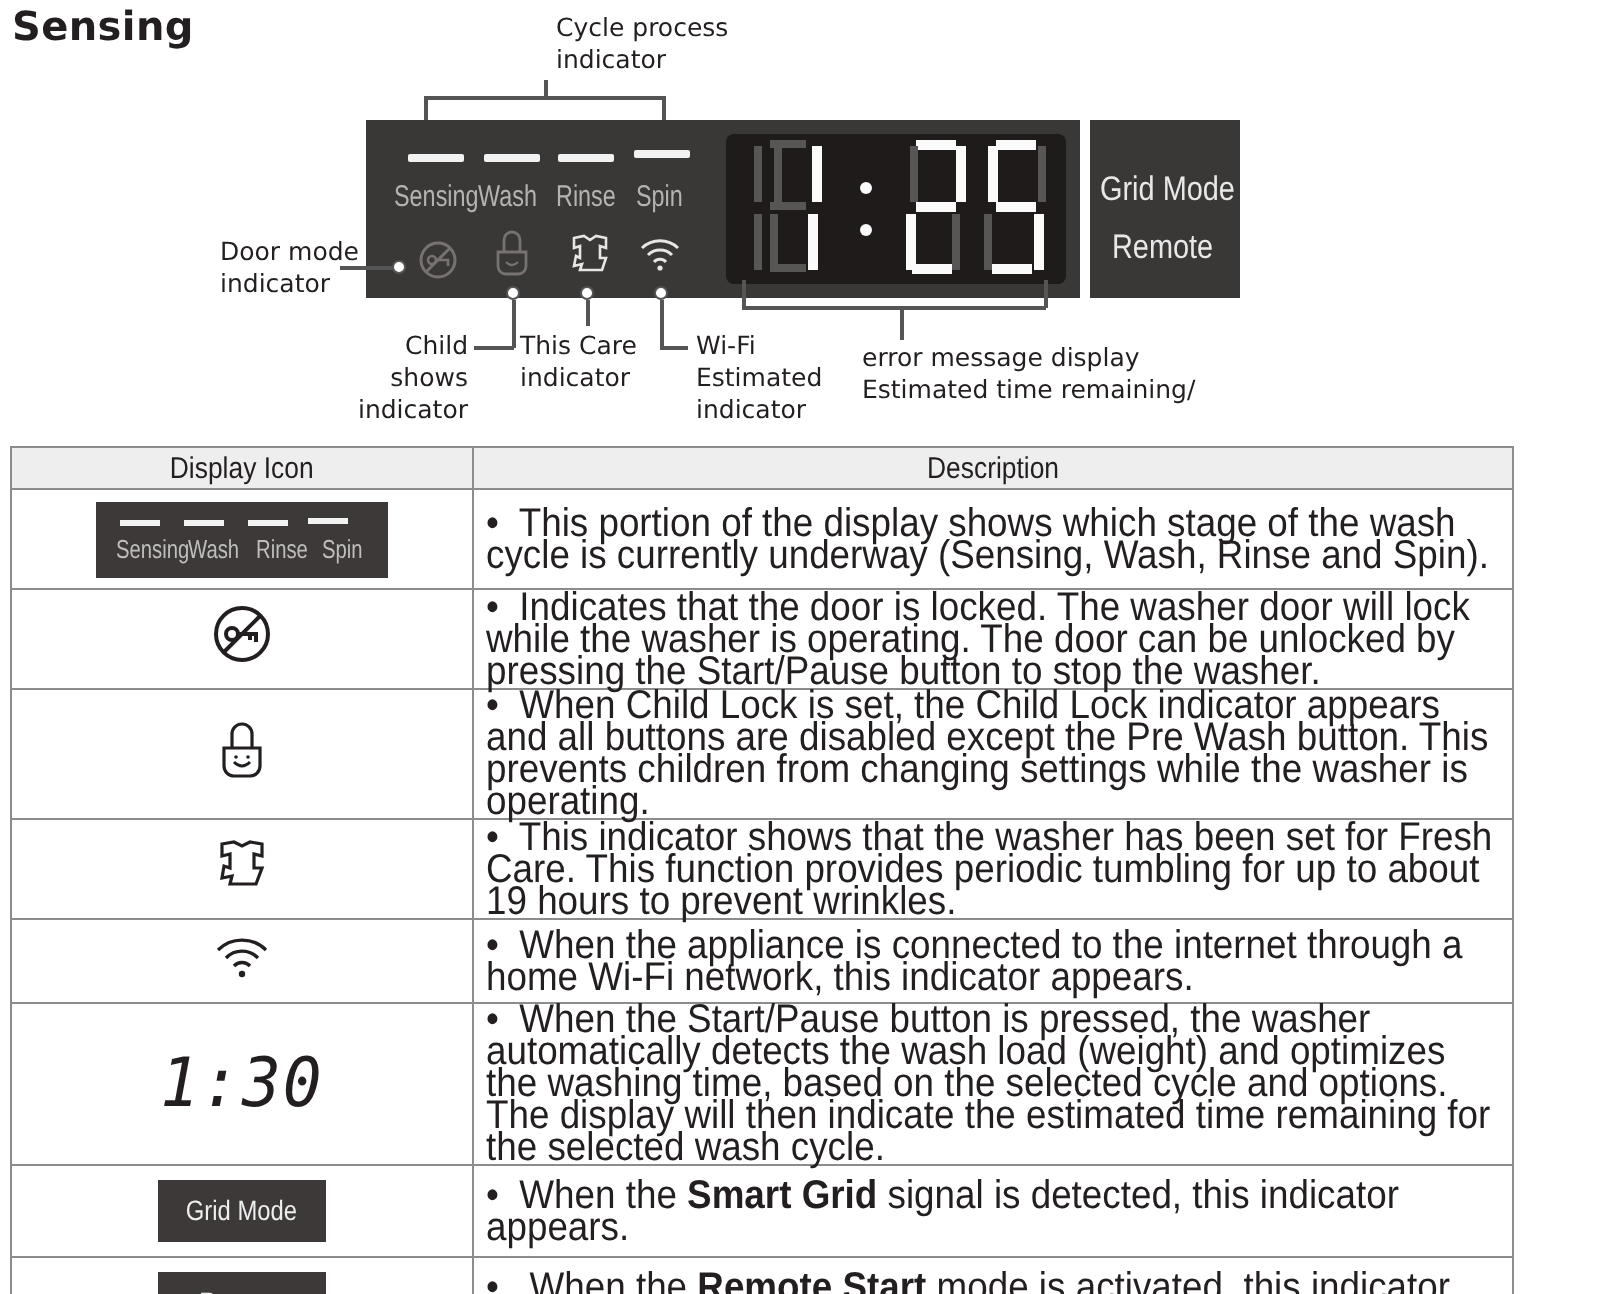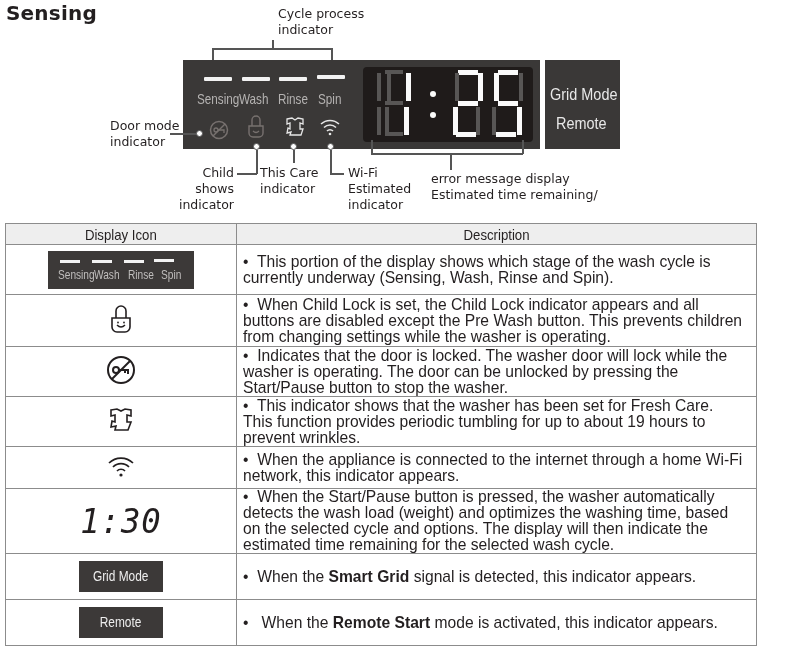--- a/index.html
+++ b/index.html
@@ -16,21 +16,21 @@
   .seg.on{background:#fafafa;}
   .ind-icon{position:absolute;color:#7a7877;}
   .line{position:absolute;background:#555;}
   .dot{position:absolute;width:5px;height:5px;border:1.5px solid #555;border-radius:50%;background:#fff;}
   .pmode{position:absolute;color:#e8e8e8;font-size:17px;transform:scaleX(0.85);transform-origin:left top;white-space:nowrap;}
   table{position:absolute;left:5px;top:223px;width:752px;border-collapse:collapse;}
   td,th{border:1px solid #8c8c8c;padding:0;}
   th{background:#eeeeee;font-weight:normal;font-size:15px;height:20px;transform-origin:center;}
   th span{display:inline-block;transform:scaleX(0.88);}
   td.icon{width:230px;text-align:center;}
-  td.desc{font-size:17px;line-height:16px;padding:0 6px 0 6px;}
+  td.desc{font-size:20px;line-height:16px;padding:0 6px 0 6px;}
   .desc .t{display:inline-block;transform:scaleX(0.92);transform-origin:left center;width:108%;}
   .blk{display:inline-block;background:#3c3938;color:#eee;font-size:14px;}
   .mini-stage{color:#c0bebd;font-size:13px;transform:scaleX(0.78);transform-origin:left top;white-space:nowrap;position:absolute;}
 </style>
 </head>
 <body>
 
 <div class="abs title">Sensing</div>
 
 <div class="abs lbl" style="left:237px;top:6px;margin-left:41px;">
@@ -163,45 +163,45 @@
         <div style="position:absolute;left:76px;top:9px;width:20px;height:3px;background:#f2f2f2;"></div>
         <div style="position:absolute;left:106px;top:8px;width:20px;height:3px;background:#f2f2f2;"></div>
         <div class="mini-stage" style="left:10px;top:16px;">Sensing</div>
         <div class="mini-stage" style="left:46px;top:16px;">Wash</div>
         <div class="mini-stage" style="left:80px;top:16px;">Rinse</div>
         <div class="mini-stage" style="left:113px;top:16px;">Spin</div>
       </div>
     </td>
     <td class="desc"><span class="t">•&nbsp; <span>This portion of the display shows which stage of the wash cycle is currently underway (Sensing, Wash, Rinse and Spin).</span></span></td>
   </tr>
+  <tr style="height:50px;">
+    <td class="icon">
+      <svg width="30" height="30" viewBox="0 0 30 30">
+        <circle cx="15" cy="15" r="13" fill="none" stroke="#231f20" stroke-width="2"></circle>
+        <line x1="6" y1="24" x2="24" y2="6" stroke="#231f20" stroke-width="2"></line>
+        <circle cx="10" cy="15" r="3" fill="none" stroke="#231f20" stroke-width="2"></circle>
+        <path d="M13 15h9v4M19 15v3" fill="none" stroke="#231f20" stroke-width="2"></path>
+      </svg>
+    </td>
+    <td class="desc"><span class="t">•&nbsp; <span>Indicates that the door is locked. The washer door will lock while the washer is operating. The door can be unlocked by pressing the Start/Pause button to stop the washer.</span></span></td>
+  </tr>
   <tr style="height:52px;">
     <td class="icon">
       <svg width="22" height="30" viewBox="0 0 22 30">
         <path d="M6 14V7a5 5 0 0 1 10 0v7" fill="none" stroke="#231f20" stroke-width="1.6"></path>
         <path d="M2 14h18v9a5 5 0 0 1-5 5H7a5 5 0 0 1-5-5z" fill="none" stroke="#231f20" stroke-width="1.6"></path>
         <path d="M7 21q4 4 8 0" fill="none" stroke="#231f20" stroke-width="1.5"></path>
         <circle cx="8" cy="18.5" r="0.9" fill="#231f20"></circle>
             <circle cx="14" cy="18.5" r="0.9" fill="#231f20"></circle>
       </svg>
     </td>
     <td class="desc"><span class="t">•&nbsp; <span>When Child Lock is set, the Child Lock indicator appears and all buttons are disabled except the Pre Wash button. This prevents children from changing settings while the washer is operating.</span></span></td>
   </tr>
   <tr style="height:50px;">
     <td class="icon">
-      <svg width="30" height="30" viewBox="0 0 30 30">
-        <circle cx="15" cy="15" r="13" fill="none" stroke="#231f20" stroke-width="2"></circle>
-        <line x1="6" y1="24" x2="24" y2="6" stroke="#231f20" stroke-width="2"></line>
-        <circle cx="10" cy="15" r="3" fill="none" stroke="#231f20" stroke-width="2"></circle>
-        <path d="M13 15h9v4M19 15v3" fill="none" stroke="#231f20" stroke-width="2"></path>
-      </svg>
-    </td>
-    <td class="desc"><span class="t">•&nbsp; <span>Indicates that the door is locked. The washer door will lock while the washer is operating. The door can be unlocked by pressing the Start/Pause button to stop the washer.</span></span></td>
-  </tr>
-  <tr style="height:50px;">
-    <td class="icon">
       <svg width="28" height="26" viewBox="0 0 28 26">
         <path d="M4 3l6-1 4 2 4-2 6 1v6l-4-1v7h4l-3 8H8l1-4-5 1 1-6 3 1V8L4 9z" fill="none" stroke="#231f20" stroke-width="1.6"></path>
       </svg>
     </td>
     <td class="desc"><span class="t">•&nbsp; <span>This indicator shows that the washer has been set for Fresh Care. This function provides periodic tumbling for up to about 19 hours to prevent wrinkles.</span></span></td>
   </tr>
   <tr style="height:42px;">
     <td class="icon">
       <svg width="28" height="22" viewBox="0 0 28 22">
         <path d="M2 8a17 17 0 0 1 24 0" fill="none" stroke="#231f20" stroke-width="1.7"></path>

